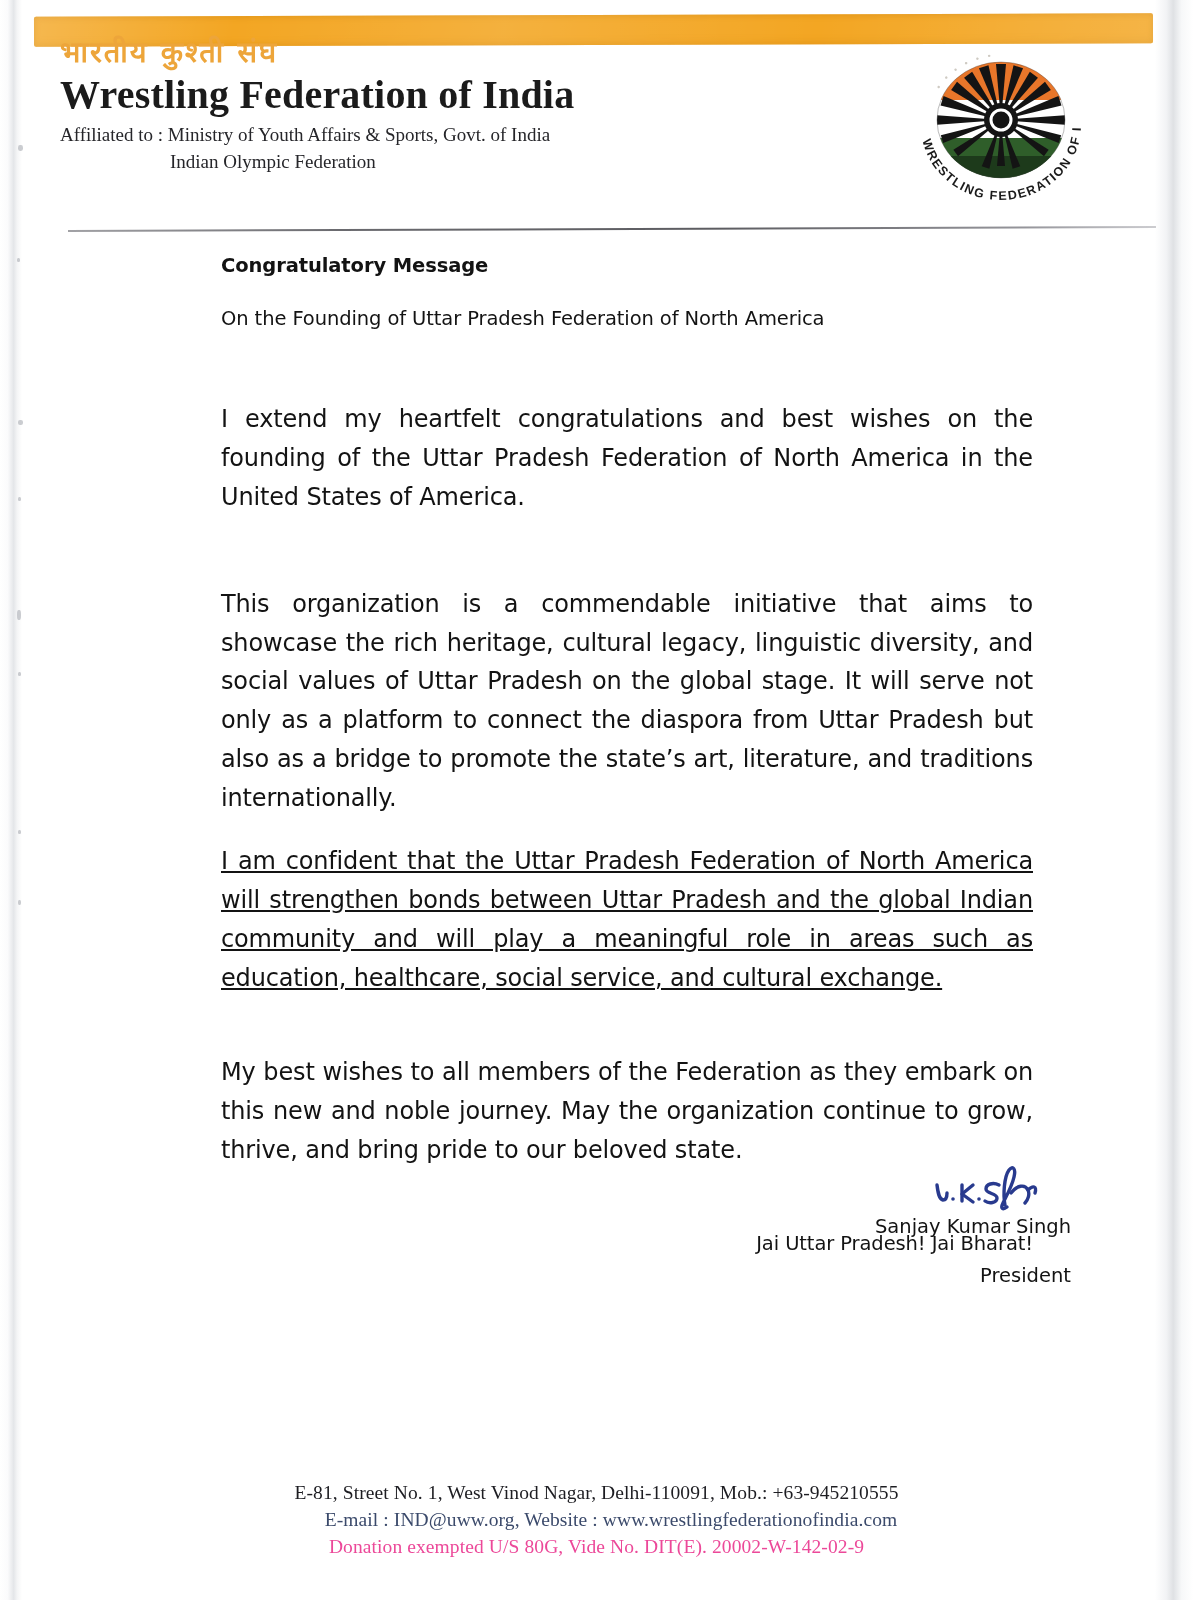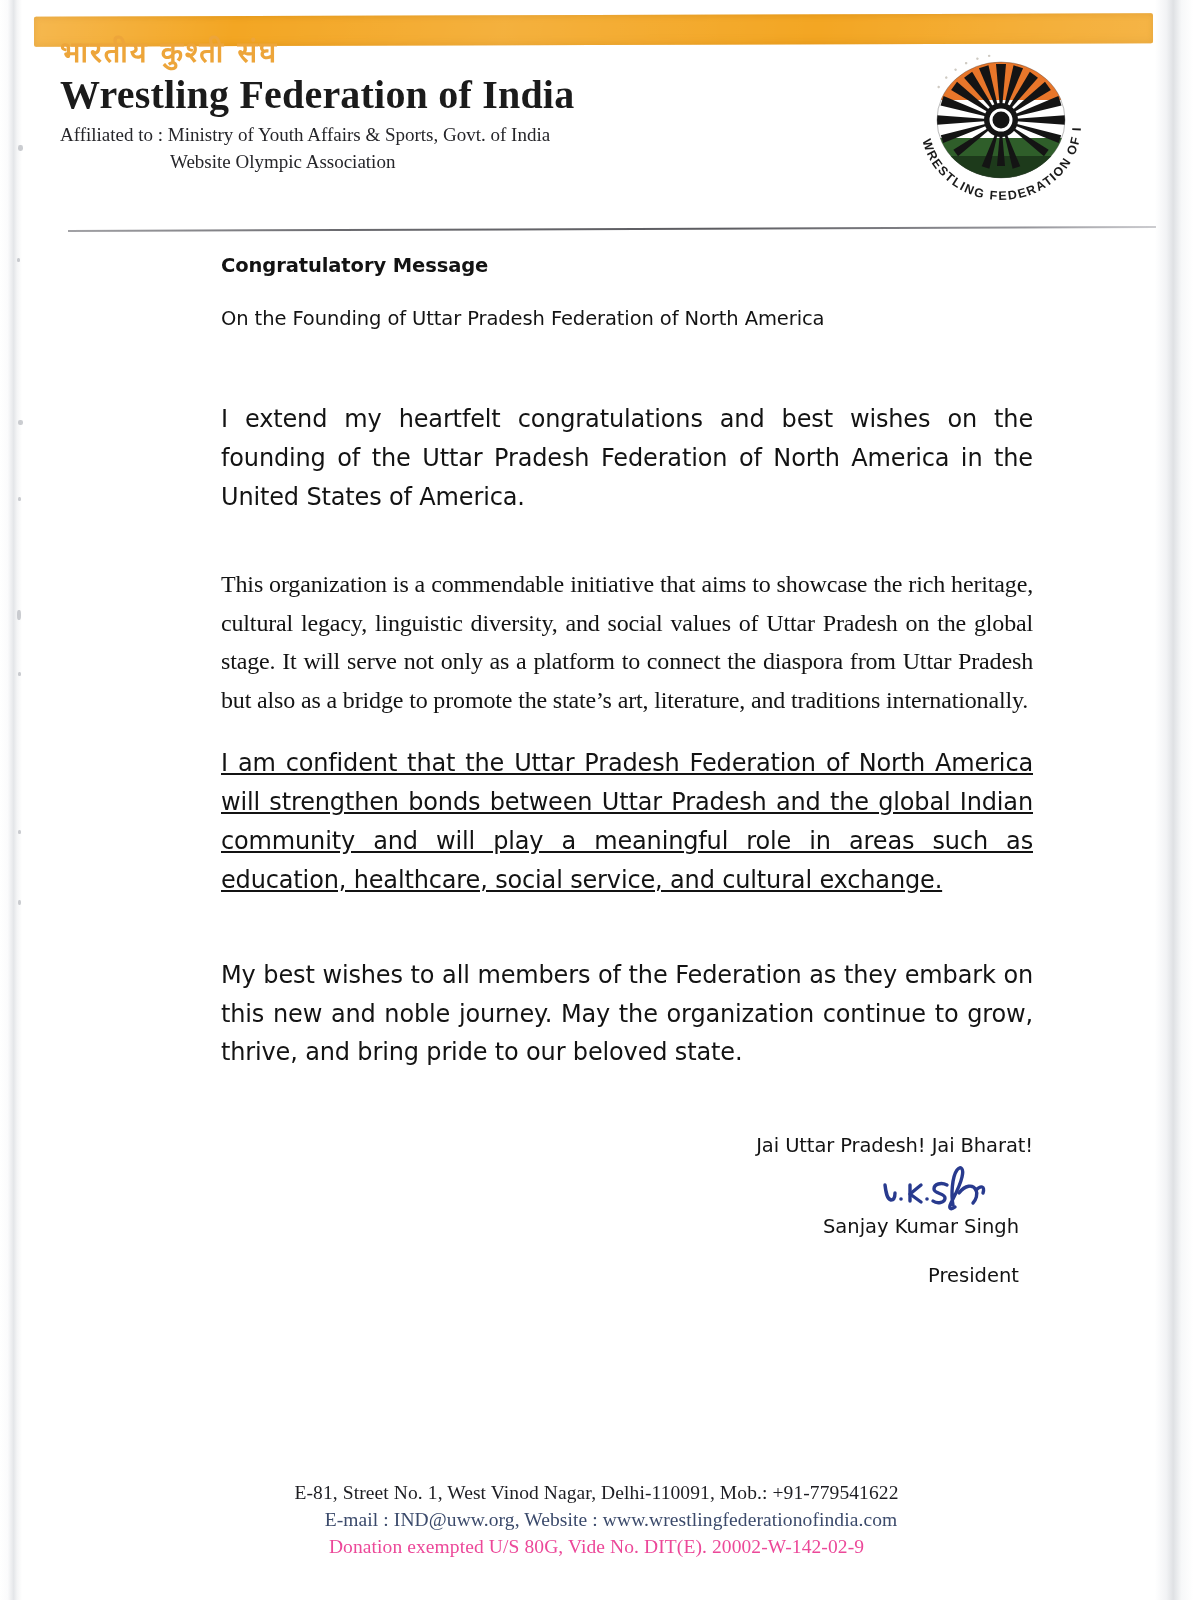--- a/index.html
+++ b/index.html
@@ -140,36 +140,36 @@
   }
   .para {
     font-family: "DejaVu Sans", sans-serif;
     font-size: 24px;
     color: #131313;
     line-height: 1.62;
     text-align: justify;
     letter-spacing: -0.15px;
   }
   .p1 { margin-top: 70px; }
-  .p2 { margin-top: 48px; font-family: Liberation Serif, serif; }
+  .p2 { margin-top: 68px; }
   .p3 { margin-top: 24px; text-decoration: underline; }
   .p4 { margin-top: 56px; }
   .closing {
     font-family: "DejaVu Sans", sans-serif;
     font-size: 19.5px;
     color: #131313;
     margin-top: 62px;
     letter-spacing: -0.1px;
     text-align: right;
   }
 
   
   .sign-block {
     position: absolute;
-    left: 624px;
+    left: 676px;
     top: 1155px;
     width: 395px;
     text-align: right;
   }
   .sign-mark {
     height: 58px;
     position: relative;
   }
   .sign-mark svg {
     position: absolute;
@@ -234,21 +234,21 @@
   <div class="speck" style="left:18px;top:830px;width:3px;height:4px;"></div>
   <div class="speck" style="left:18px;top:900px;width:3px;height:5px;"></div>
 
   <div class="orange-band"></div>
 
   <div class="letterhead">
     <div class="lh-hindi">भारतीय कुश्ती संघ</div>
     <div class="lh-title">Wrestling Federation of India</div>
     <div class="lh-affil">
       <span>Affiliated to : Ministry of Youth Affairs &amp; Sports, Govt. of India</span>
-      <span class="indent">Website Olympic Association</span>
+      <span class="indent">Indian Olympic Federation</span>
     </div>
   </div>
 
   <div class="emblem-wrap">
     <svg width="180" height="160" viewBox="0 0 180 160">
       <defs>
         <clipPath id="discClip">
           <ellipse cx="86" cy="68" rx="64" ry="58"></ellipse>
         </clipPath>
         <path id="arcPath" d="M 6,74 A 80,74 0 0 0 166,74"></path>
@@ -362,18 +362,18 @@
           <path d="M 82,38 C 88,30 96,29 99,35 C 101,39 99,45 96,48"></path>
           <path d="M 99,35 C 104,30 108,31 106,38"></path>
         </g>
       </svg>
     </div>
     <div class="sign-name">Sanjay Kumar Singh</div>
     <div class="sign-role">President</div>
   </div>
 
   <div class="footer">
-    <div class="f-line1">E-81, Street No. 1, West Vinod Nagar, Delhi-110091, Mob.: +91-779541622</div>
+    <div class="f-line1">E-81, Street No. 1, West Vinod Nagar, Delhi-110091, Mob.: +63-945210555</div>
     <div class="f-line2">E-mail : IND@uww.org, Website : www.wrestlingfederationofindia.com</div>
     <div class="f-line3">Donation exempted U/S 80G, Vide No. DIT(E). 20002-W-142-02-9</div>
   </div>
 
 </div>
 
 </body></html>

